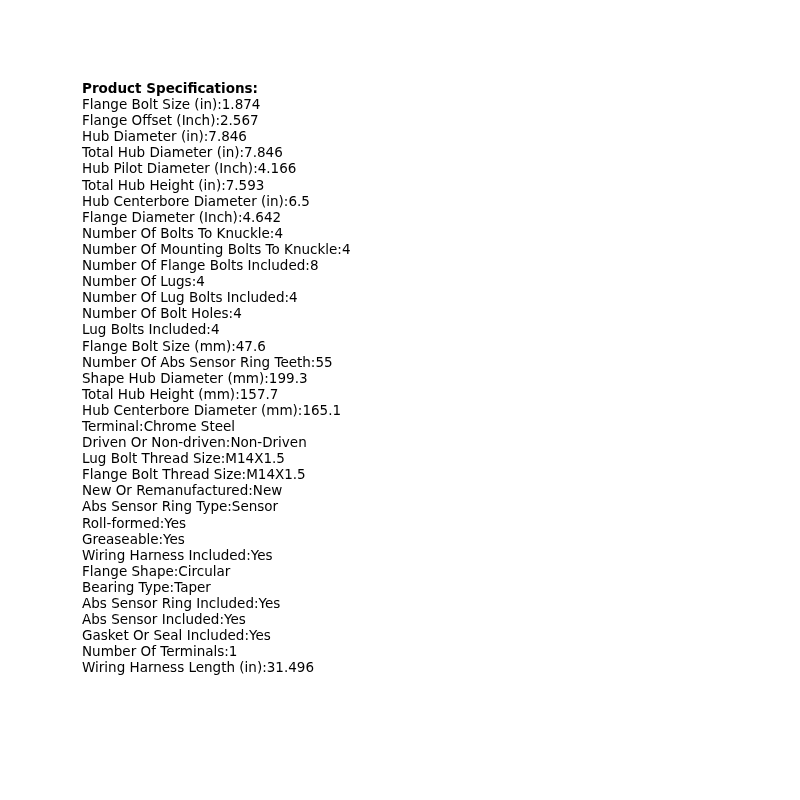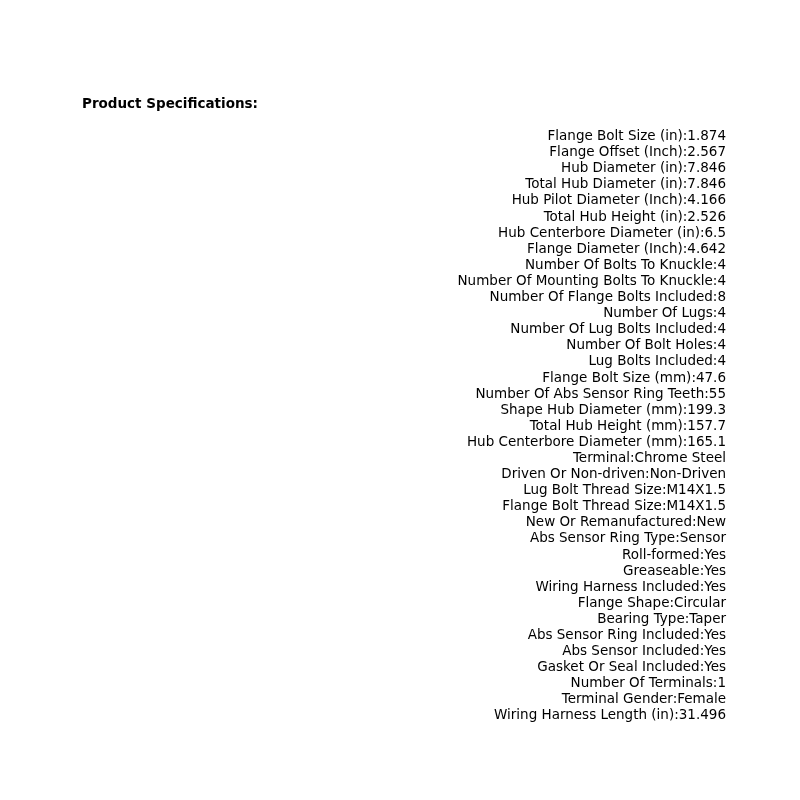--- a/index.html
+++ b/index.html
@@ -17,28 +17,27 @@
   #spec-sheet {
     position: absolute;
     left: 82px;
     top: 80px;
     width: 660px;
   }
   #spec-title {
     font-size: 13.5px;
     font-weight: bold;
     line-height: 16.1px;
-    margin: 15px 0 0 0;
+    margin: 0 0 0 0;
     white-space: nowrap;
   }
   #spec-list {
     list-style: none;
-    margin: 16px;
+    margin: 0;
     padding: 0;
-    text-align: right;
   }
   #spec-list li {
     font-size: 13.5px;
     line-height: 16.1px;
     white-space: nowrap;
   }
   .spec-label, .spec-value {
     display: inline;
   }
 </style>
@@ -46,21 +45,21 @@
 <body>
 
 <div id="spec-sheet">
   <div id="spec-title">Product Specifications:</div>
   <ul id="spec-list">
       <li><span class="spec-label">Flange Bolt Size (in)</span><span class="spec-sep">:</span><span class="spec-value">1.874</span></li>
       <li><span class="spec-label">Flange Offset (Inch)</span><span class="spec-sep">:</span><span class="spec-value">2.567</span></li>
       <li><span class="spec-label">Hub Diameter (in)</span><span class="spec-sep">:</span><span class="spec-value">7.846</span></li>
       <li><span class="spec-label">Total Hub Diameter (in)</span><span class="spec-sep">:</span><span class="spec-value">7.846</span></li>
       <li><span class="spec-label">Hub Pilot Diameter (Inch)</span><span class="spec-sep">:</span><span class="spec-value">4.166</span></li>
-      <li><span class="spec-label">Total Hub Height (in)</span><span class="spec-sep">:</span><span class="spec-value">2.526</span></li>
+      <li><span class="spec-label">Total Hub Height (in)</span><span class="spec-sep">:</span><span class="spec-value">7.593</span></li>
       <li><span class="spec-label">Hub Centerbore Diameter (in)</span><span class="spec-sep">:</span><span class="spec-value">6.5</span></li>
       <li><span class="spec-label">Flange Diameter (Inch)</span><span class="spec-sep">:</span><span class="spec-value">4.642</span></li>
       <li><span class="spec-label">Number Of Bolts To Knuckle</span><span class="spec-sep">:</span><span class="spec-value">4</span></li>
       <li><span class="spec-label">Number Of Mounting Bolts To Knuckle</span><span class="spec-sep">:</span><span class="spec-value">4</span></li>
       <li><span class="spec-label">Number Of Flange Bolts Included</span><span class="spec-sep">:</span><span class="spec-value">8</span></li>
       <li><span class="spec-label">Number Of Lugs</span><span class="spec-sep">:</span><span class="spec-value">4</span></li>
       <li><span class="spec-label">Number Of Lug Bolts Included</span><span class="spec-sep">:</span><span class="spec-value">4</span></li>
       <li><span class="spec-label">Number Of Bolt Holes</span><span class="spec-sep">:</span><span class="spec-value">4</span></li>
       <li><span class="spec-label">Lug Bolts Included</span><span class="spec-sep">:</span><span class="spec-value">4</span></li>
       <li><span class="spec-label">Flange Bolt Size (mm)</span><span class="spec-sep">:</span><span class="spec-value">47.6</span></li>
@@ -76,16 +75,15 @@
       <li><span class="spec-label">Abs Sensor Ring Type</span><span class="spec-sep">:</span><span class="spec-value">Sensor</span></li>
       <li><span class="spec-label">Roll-formed</span><span class="spec-sep">:</span><span class="spec-value">Yes</span></li>
       <li><span class="spec-label">Greaseable</span><span class="spec-sep">:</span><span class="spec-value">Yes</span></li>
       <li><span class="spec-label">Wiring Harness Included</span><span class="spec-sep">:</span><span class="spec-value">Yes</span></li>
       <li><span class="spec-label">Flange Shape</span><span class="spec-sep">:</span><span class="spec-value">Circular</span></li>
       <li><span class="spec-label">Bearing Type</span><span class="spec-sep">:</span><span class="spec-value">Taper</span></li>
       <li><span class="spec-label">Abs Sensor Ring Included</span><span class="spec-sep">:</span><span class="spec-value">Yes</span></li>
       <li><span class="spec-label">Abs Sensor Included</span><span class="spec-sep">:</span><span class="spec-value">Yes</span></li>
       <li><span class="spec-label">Gasket Or Seal Included</span><span class="spec-sep">:</span><span class="spec-value">Yes</span></li>
       <li><span class="spec-label">Number Of Terminals</span><span class="spec-sep">:</span><span class="spec-value">1</span></li>
-      <li><span class="spec-label">Terminal Gender</span><span class="spec-sep">:</span><span class="spec-value">Female</span></li>
       <li><span class="spec-label">Wiring Harness Length (in)</span><span class="spec-sep">:</span><span class="spec-value">31.496</span></li>
     </ul>
 </div>
 
 </body></html>

